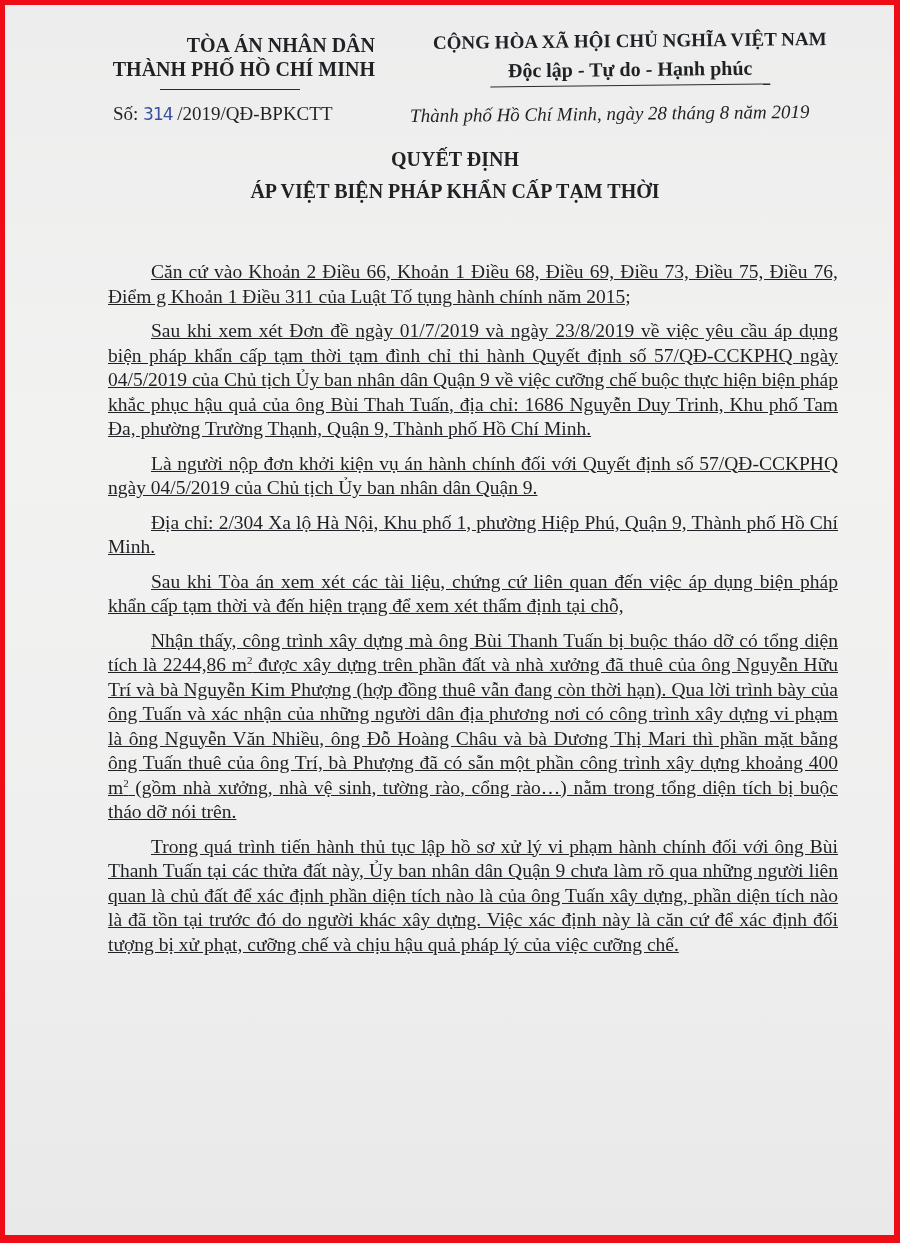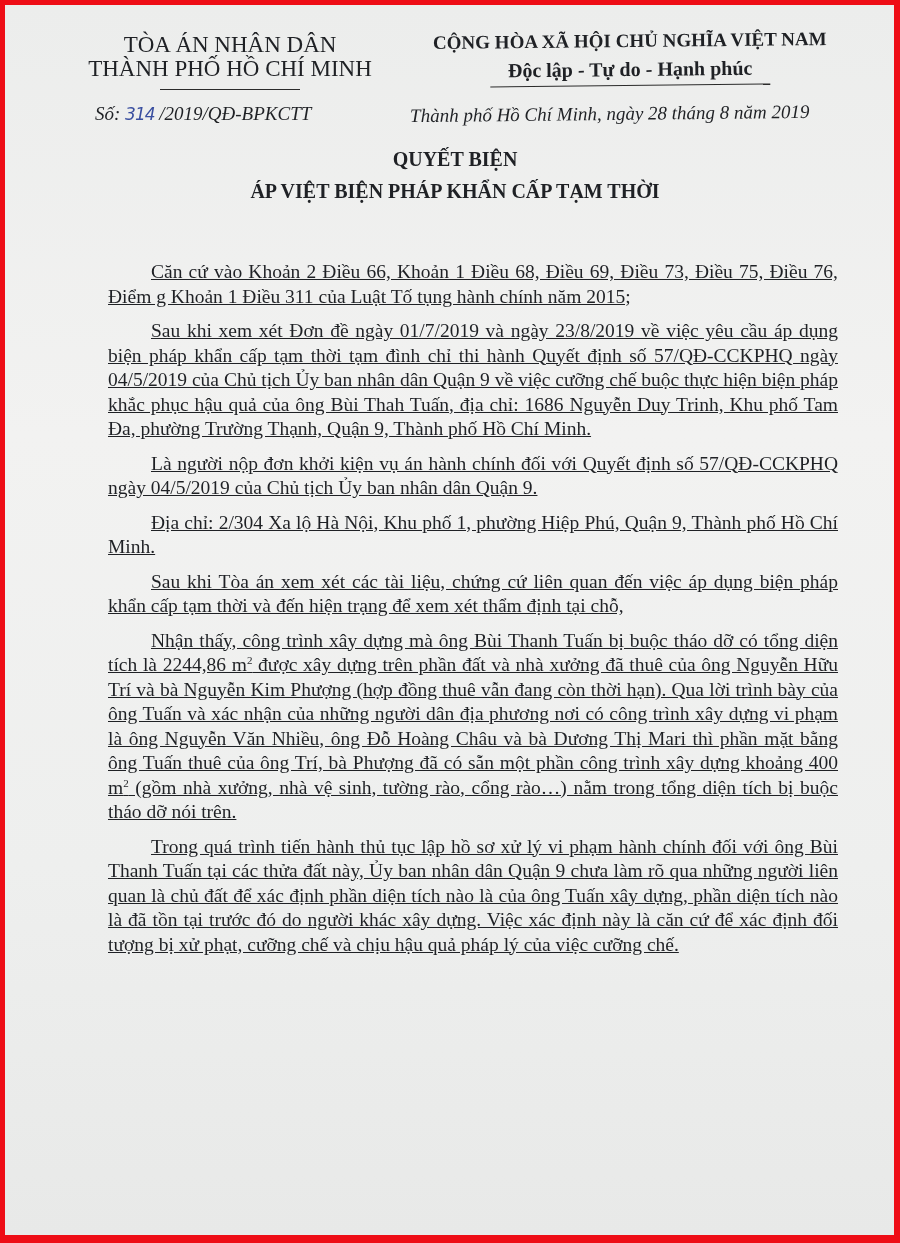--- a/index.html
+++ b/index.html
@@ -8,33 +8,33 @@
     background: #ee0d16;
     font-family: "Liberation Serif", "DejaVu Serif", serif;
     color: #1f2125;
   }
   .frame {
     position: absolute; left: 5px; top: 5px; width: 889px; height: 1230px;
     background: linear-gradient(180deg, #ecedec 0%, #f2f2f1 35%, #eeefee 70%, #e8e9e8 100%);
     overflow: hidden;
   }
   .header-left {
-    position: absolute; left: 80px; top: 28px; width: 290px; text-align: center;
-    font-weight: normal; font-size: 23px; line-height: 24px;
+    position: absolute; left: 80px; top: 28px; width: 290px; text-align: right;
+    font-weight: bold; font-size: 20px; line-height: 24px;
   }
   .header-left .rule { width: 140px; height: 1px; background: #2b2b2b; margin: 8px auto 0; }
   .header-right {
     position: absolute; left: 390px; top: 22px; width: 470px; text-align: center;
     font-weight: bold; font-size: 19px; line-height: 28px;
     transform: rotate(-0.6deg);
   }
   .header-right .motto { font-size: 20px; }
   .header-right .rule { width: 280px; height: 1px; background: #2b2b2b; margin: 2px auto 0; }
   .docnum {
-    position: absolute; left: 90px; top: 98px; font-size: 19px; font-style: italic;
+    position: absolute; left: 108px; top: 98px; font-size: 19px;
   }
   .docnum .hand { font-family: "DejaVu Sans", sans-serif; color: #3a4fa0; font-size: 17px; letter-spacing: -1px; }
   .place-date {
     position: absolute; left: 405px; top: 98px; font-style: italic; font-size: 19px;
     transform: rotate(-0.6deg);
   }
   .title-block {
     position: absolute; left: 100px; top: 138px; width: 700px; text-align: center;
     font-weight: bold; font-size: 20px; line-height: 32px;
   }
@@ -62,21 +62,21 @@
     <div class="rule"></div>
   </div>
 
   <div class="docnum">
     <span>Số: </span><span class="hand">314</span><span> /2019/QĐ-BPKCTT</span>
   </div>
 
   <div class="place-date">Thành phố Hồ Chí Minh, ngày 28 tháng 8 năm 2019</div>
 
   <div class="title-block">
-    <div>QUYẾT BIỆN</div>
+    <div>QUYẾT ĐỊNH</div>
     <div>ÁP VIỆT BIỆN PHÁP KHẨN CẤP TẠM THỜI</div>
   </div>
 
   <div class="body">
     <p>Căn cứ vào Khoản 2 Điều 66, Khoản 1 Điều 68, Điều 69, Điều 73, Điều 75, Điều 76, Điểm g Khoản 1 Điều 311 của Luật Tố tụng hành chính năm 2015;</p>
     <p>Sau khi xem xét Đơn đề ngày 01/7/2019 và ngày 23/8/2019 về việc yêu cầu áp dụng biện pháp khẩn cấp tạm thời tạm đình chỉ thi hành Quyết định số 57/QĐ-CCKPHQ ngày 04/5/2019 của Chủ tịch Ủy ban nhân dân Quận 9 về việc cưỡng chế buộc thực hiện biện pháp khắc phục hậu quả của ông Bùi Thah Tuấn, địa chỉ: 1686 Nguyễn Duy Trinh, Khu phố Tam Đa, phường Trường Thạnh, Quận 9, Thành phố Hồ Chí Minh.</p>
     <p>Là người nộp đơn khởi kiện vụ án hành chính đối với Quyết định số 57/QĐ-CCKPHQ ngày 04/5/2019 của Chủ tịch Ủy ban nhân dân Quận 9.</p>
     <p>Địa chỉ: 2/304 Xa lộ Hà Nội, Khu phố 1, phường Hiệp Phú, Quận 9, Thành phố Hồ Chí Minh.</p>
     <p>Sau khi Tòa án xem xét các tài liệu, chứng cứ liên quan đến việc áp dụng biện pháp khẩn cấp tạm thời và đến hiện trạng để xem xét thẩm định tại chỗ,</p>
     <p><span>Nhận thấy, công trình xây dựng mà ông Bùi Thanh Tuấn bị buộc tháo dỡ có tổng diện tích là 2244,86 m</span><sup>2</sup><span> được xây dựng trên phần đất và nhà xưởng đã thuê của ông Nguyễn Hữu Trí và bà Nguyễn Kim Phượng (hợp đồng thuê vẫn đang còn thời hạn). Qua lời trình bày của ông Tuấn và xác nhận của những người dân địa phương nơi có công trình xây dựng vi phạm là ông Nguyễn Văn Nhiều, ông Đỗ Hoàng Châu và bà Dương Thị Mari thì phần mặt bằng ông Tuấn thuê của ông Trí, bà Phượng đã có sẵn một phần công trình xây dựng khoảng 400 m</span><sup>2</sup><span> (gồm nhà xưởng, nhà vệ sinh, tường rào, cổng rào…) nằm trong tổng diện tích bị buộc tháo dỡ nói trên.</span></p>

